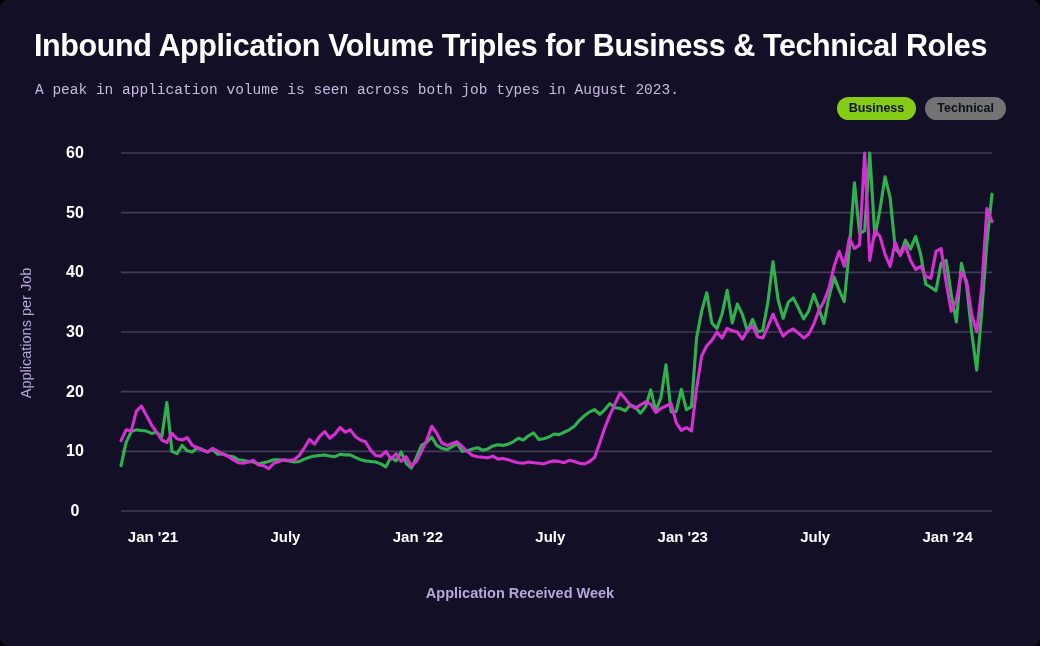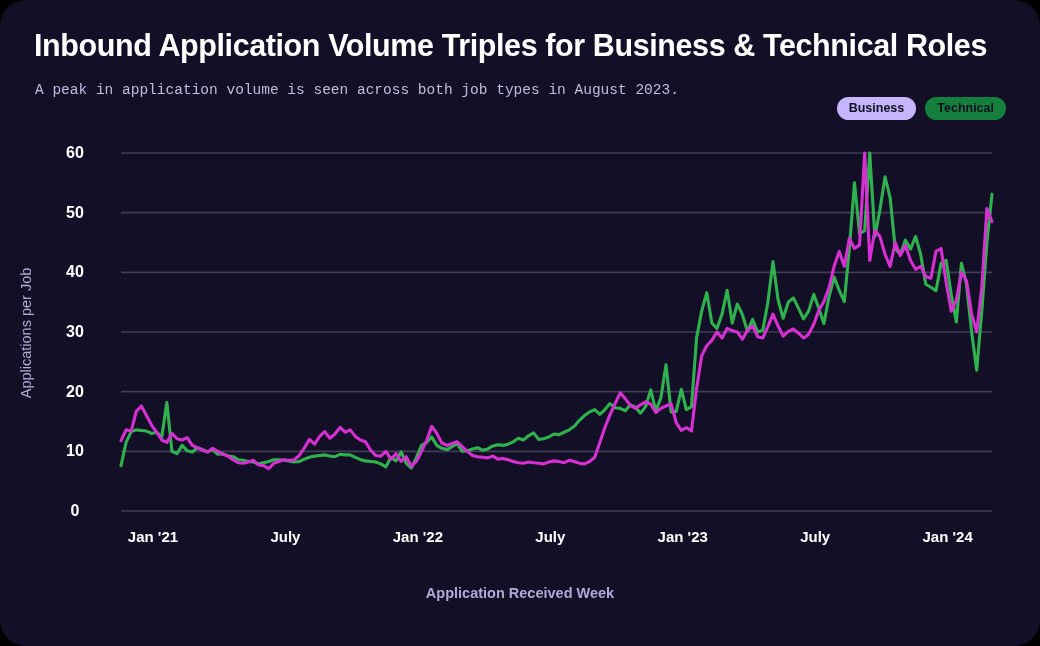--- a/index.html
+++ b/index.html
@@ -12,21 +12,21 @@
     height: 646px;
     overflow: hidden;
     font-family: "Liberation Sans", sans-serif;
   }
   #card {
     position: absolute;
     left: 0; top: 0;
     width: 1040px;
     height: 646px;
     background: #130f26;
-    border-radius: 26px;
+    border-radius: 8px;
     overflow: hidden;
   }
   #title {
     position: absolute;
     left: 34px;
     top: 28px;
     width: 980px;
     font-size: 30.5px;
     font-weight: bold;
     letter-spacing: -0.4px;
@@ -115,22 +115,22 @@
 </style>
 </head>
 <body>
 
 <div id="card">
 
   <div id="title">Inbound Application Volume Triples for Business &amp; Technical Roles</div>
   <div id="subtitle">A peak in application volume is seen across both job types in August 2023.</div>
 
   <div id="legend">
-    <div class="pill" style="background: #c4b5fd;">Business</div>
-    <div class="pill" style="background: #15803d;">Technical</div>
+    <div class="pill" style="background: #84cc16;">Business</div>
+    <div class="pill" style="background: #737373;">Technical</div>
   </div>
 
   <div id="yaxis-title">Applications per Job</div>
   <div id="xaxis-title">Application Received Week</div>
 
   <div id="plot-wrap">
     <svg id="plot-svg" width="1040" height="646">
         <g>
           <line x1="121" x2="992" y1="511" y2="511" stroke="#413d58" stroke-width="1.6"></line>
           <line x1="121" x2="992" y1="451.3333333333333" y2="451.3333333333333" stroke="#413d58" stroke-width="1.6"></line>

